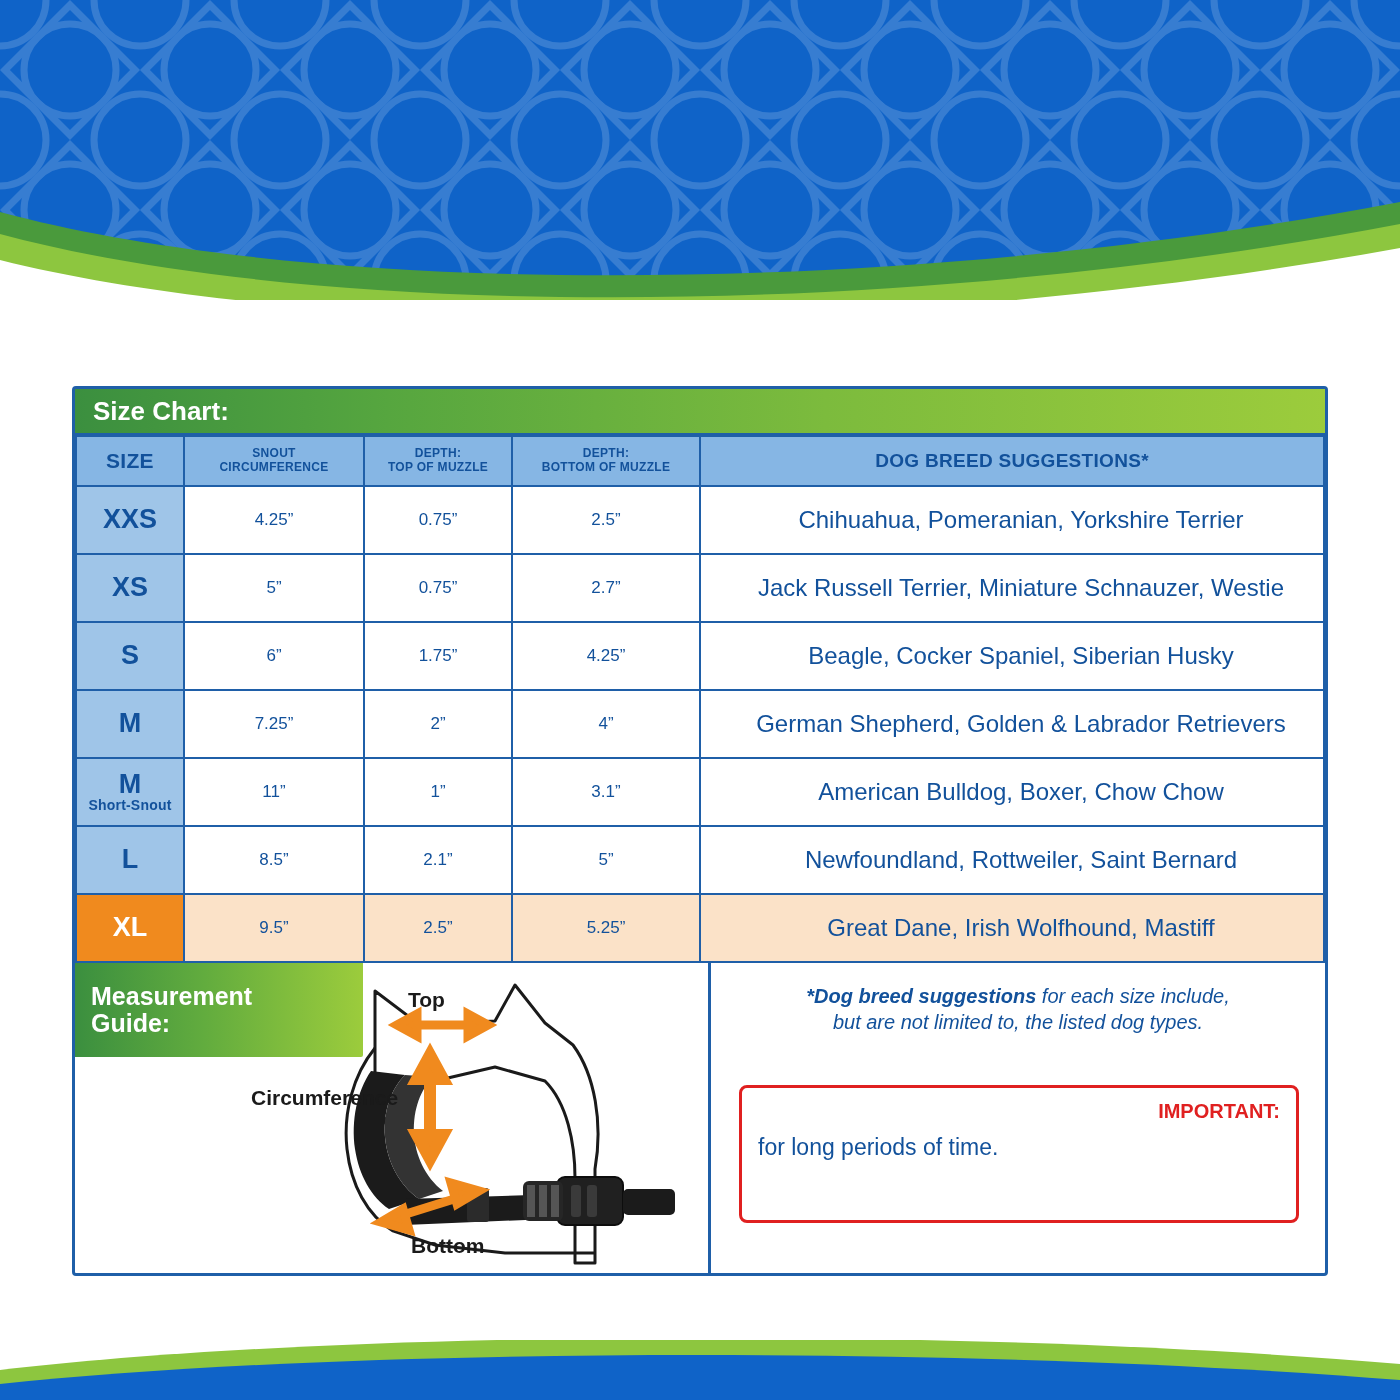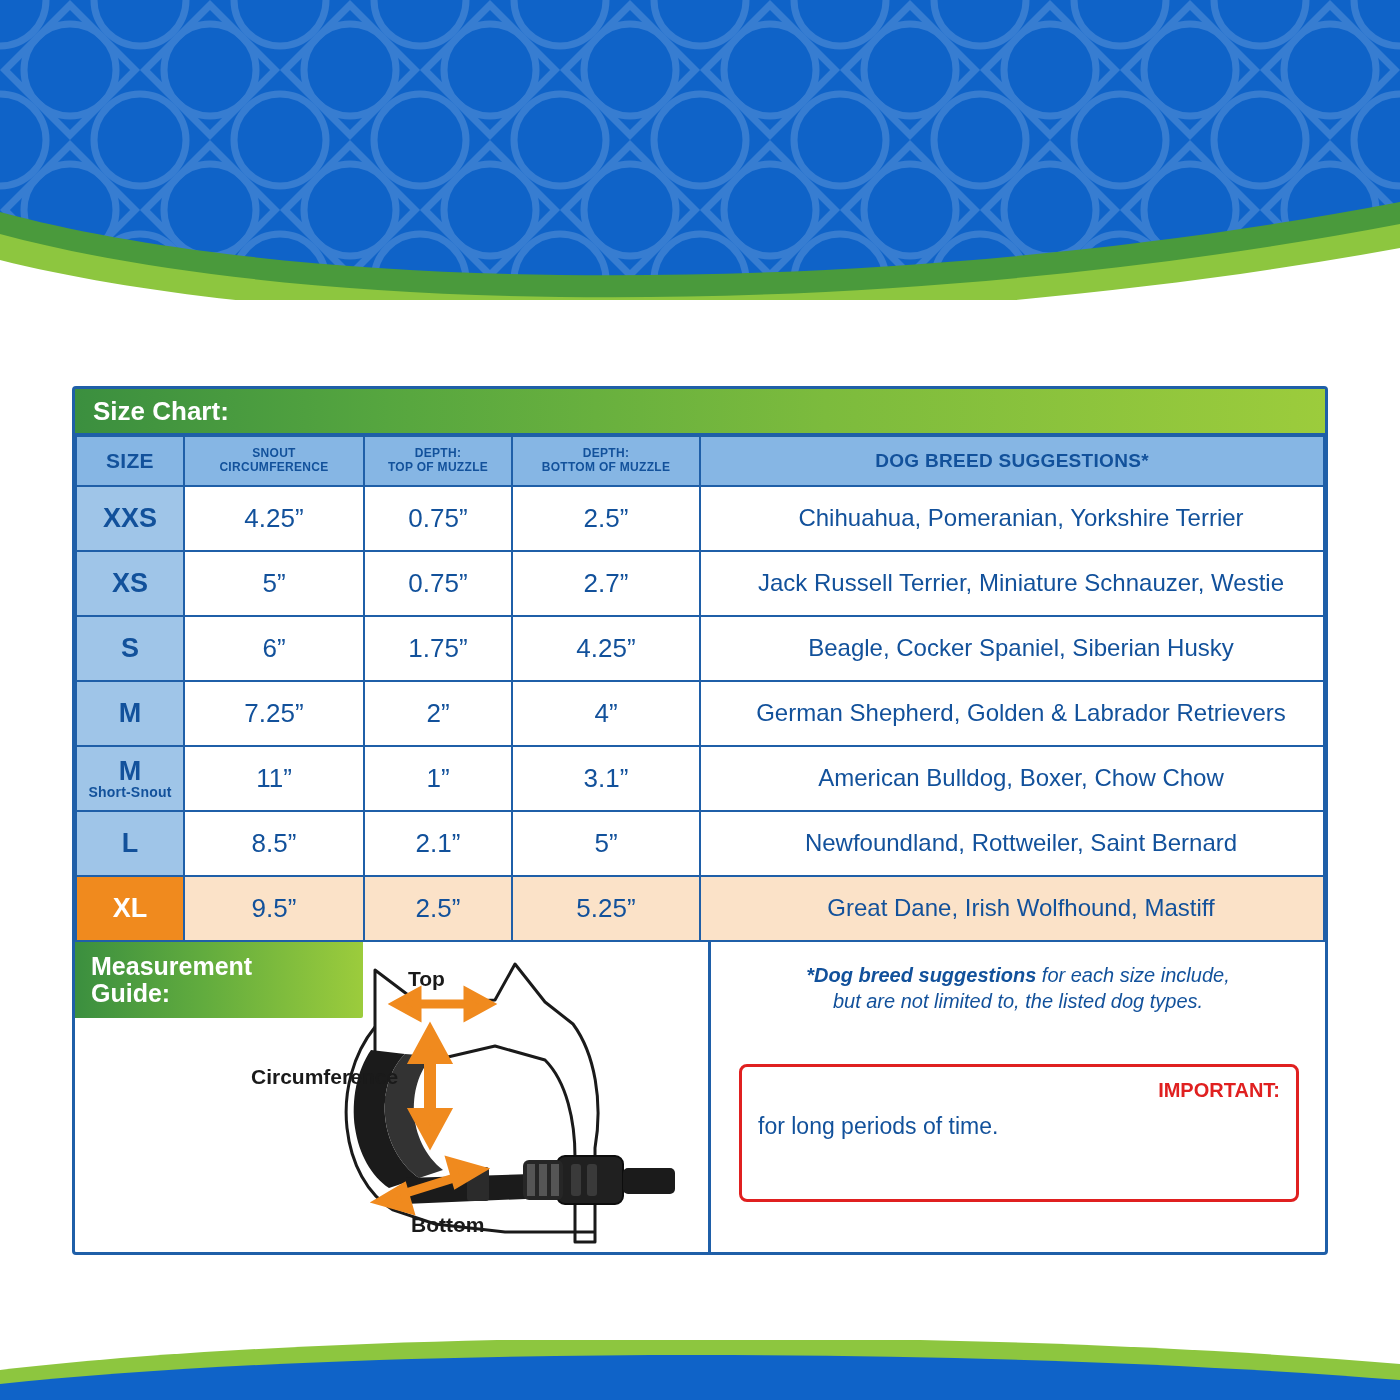--- a/index.html
+++ b/index.html
@@ -83,38 +83,38 @@
 
   .size-cell {
     background: #9fc5e8;
     font-weight: bold;
     font-size: 27px;
     color: #12519b;
     line-height: 1.0;
     padding: 8px 0;
   }
   .size-cell .sub { display:block; font-size: 14px; font-weight: bold; letter-spacing:.2px; }
-  .num-cell { font-size: 26px; padding: 16px 0; color:#12519b; }
+  .num-cell { font-size: 17px; padding: 23px 0; color:#12519b; }
   .breed-cell {
     font-size: 24px; text-align: left; padding: 10px 0 10px 18px; color:#12519b; font-weight: 500;
   }
   tr.xl .size-cell { background: #f08a1e; color: #ffffff; }
   tr.xl .num-cell, tr.xl .breed-cell { background: #fbe2c8; }
 
   
   .bottom { display: flex; }
   .guide-box {
     width: 636px;
     border-right: 3px solid #1f5fa8;
     position: relative;
     height: 310px;
   }
   .guide-badge {
     position: absolute; left: 0; top: 0;
-    width: 288px; height: 76px;
+    width: 288px; height: 94px;
     background: linear-gradient(to right, #3b8f3f 0%, #62ac3e 45%, #9ccc3c 100%);
     color: #fff; font-weight: bold; font-size: 25px;
     display: flex; align-items: center; padding-left: 16px;
     line-height: 1.05;
     border-bottom-right-radius: 2px;
   }
   .guide-art { position: absolute; left: 0; top: 0; width: 636px; height: 310px; }
   .lbl { font-weight: bold; fill: #1a1a1a; }
 
   .right-box { width: 600px; position: relative; height: 310px; border-radius: 13px; }

